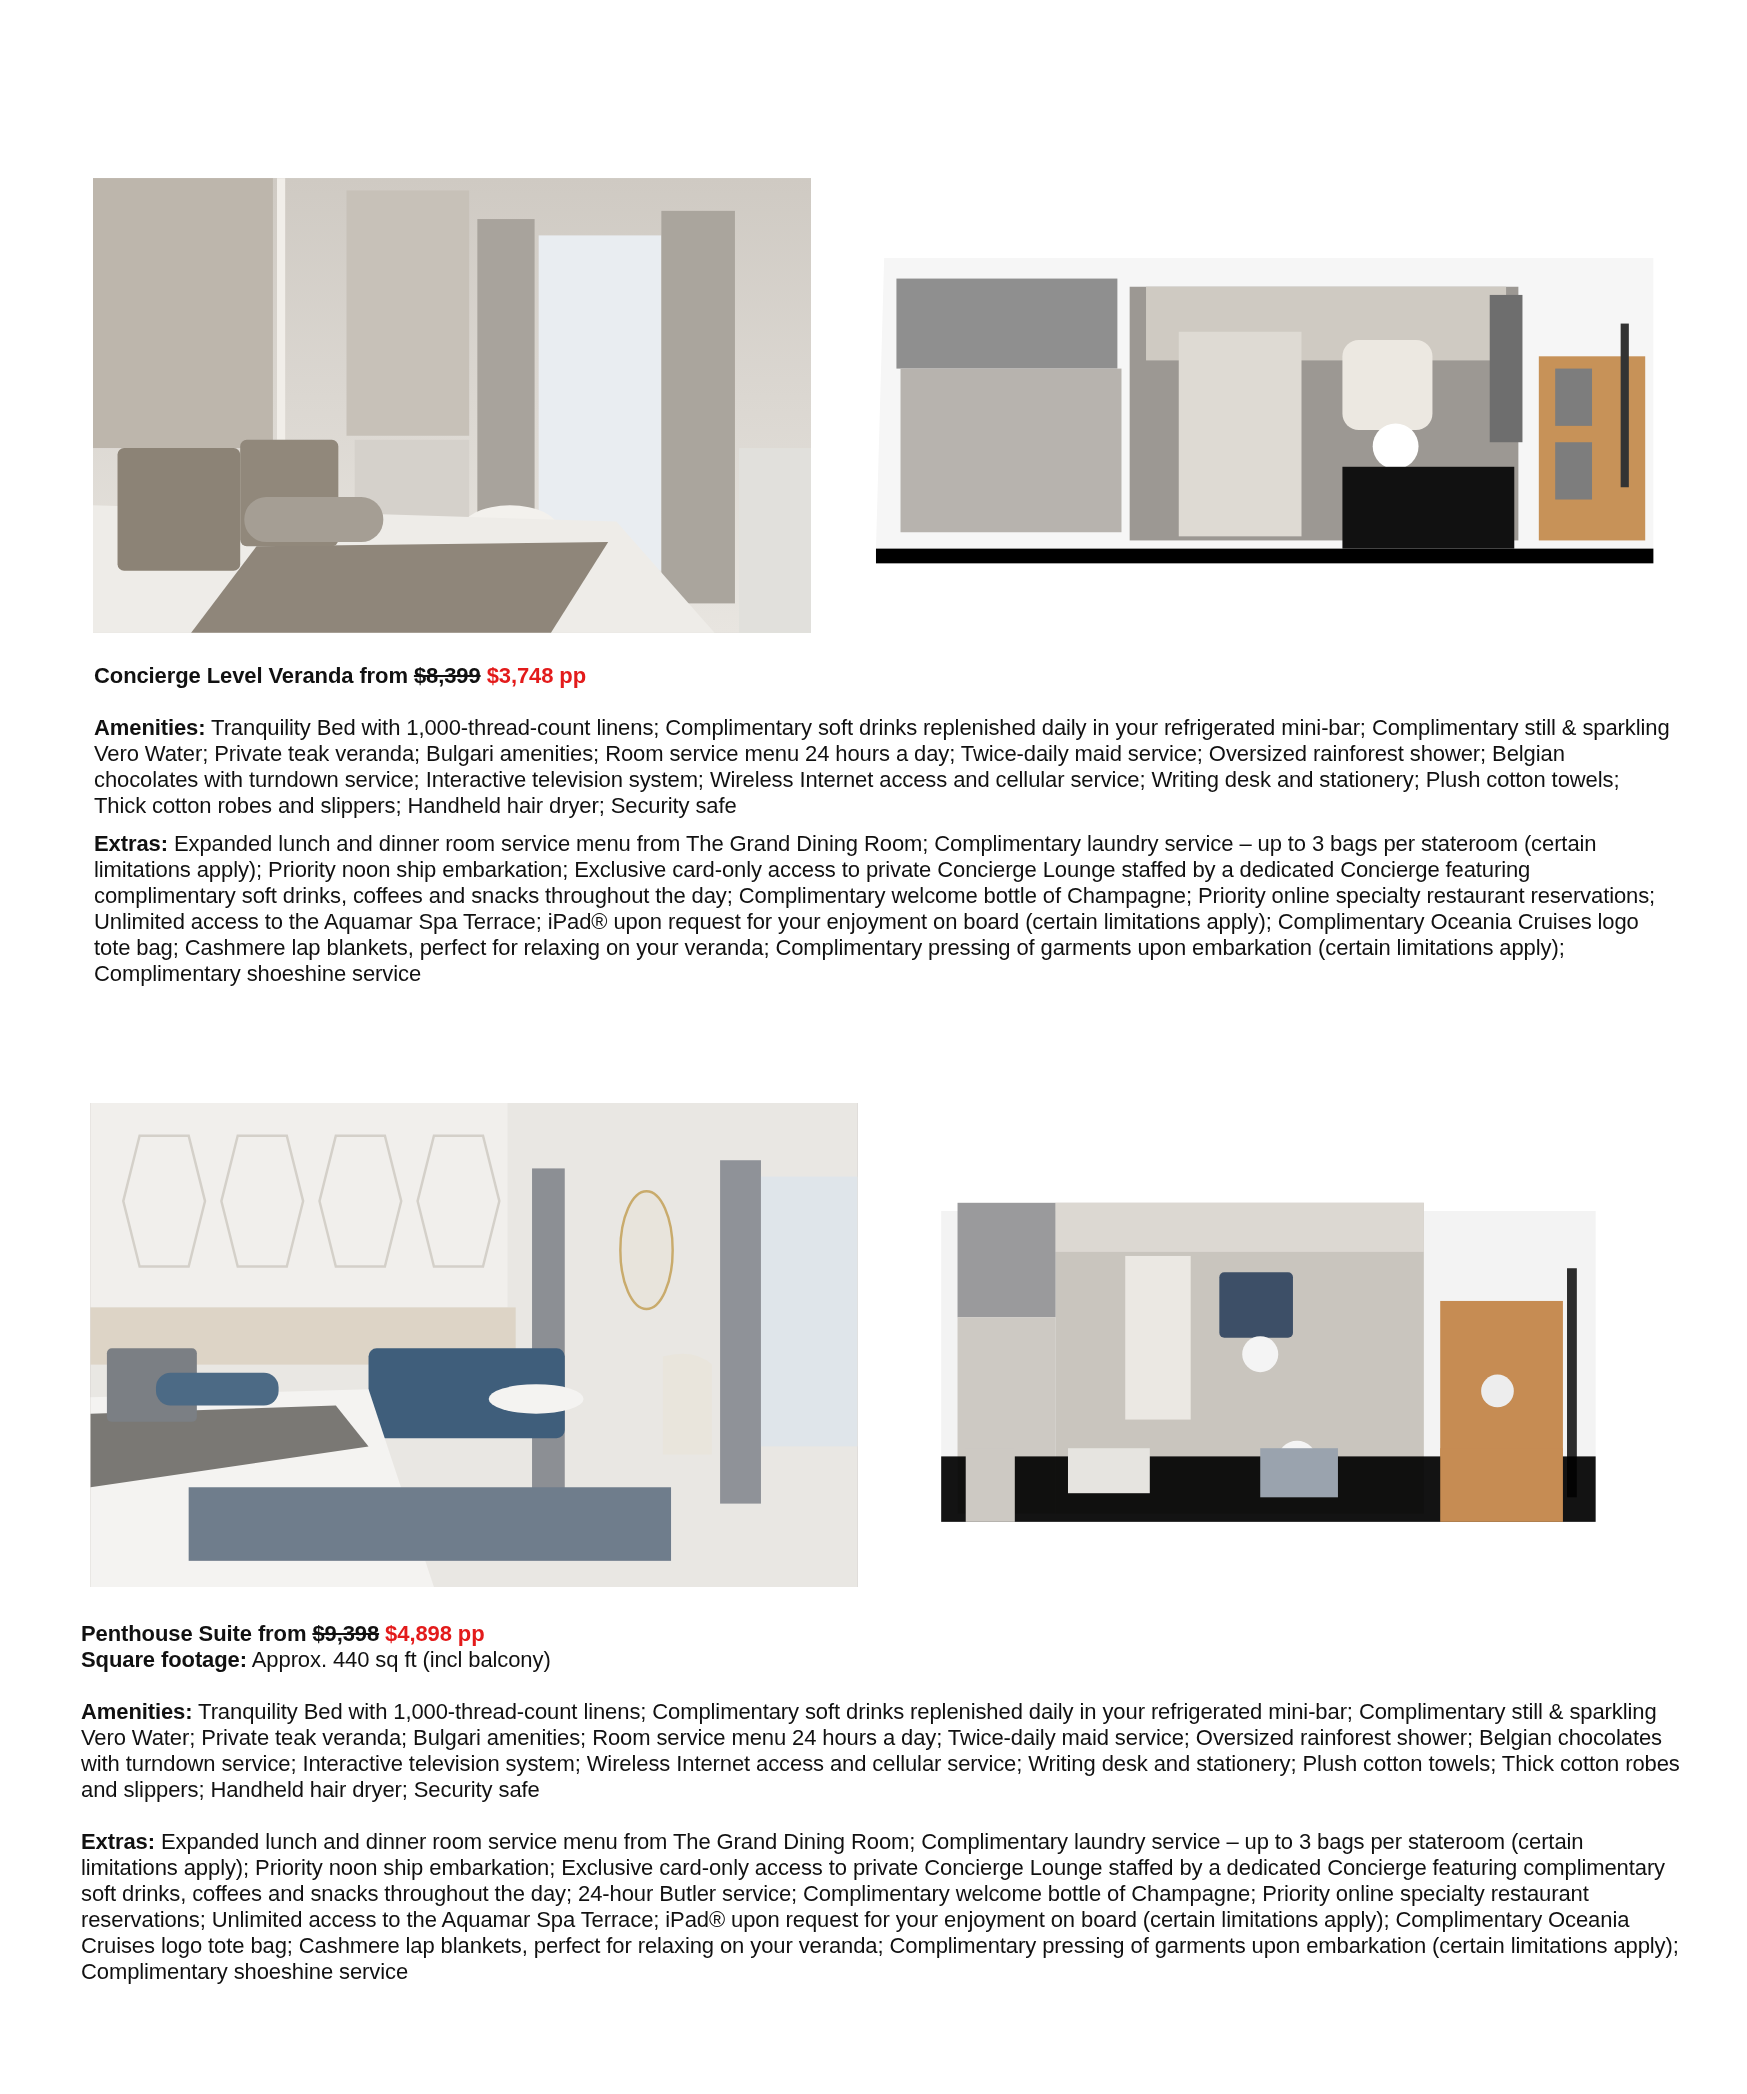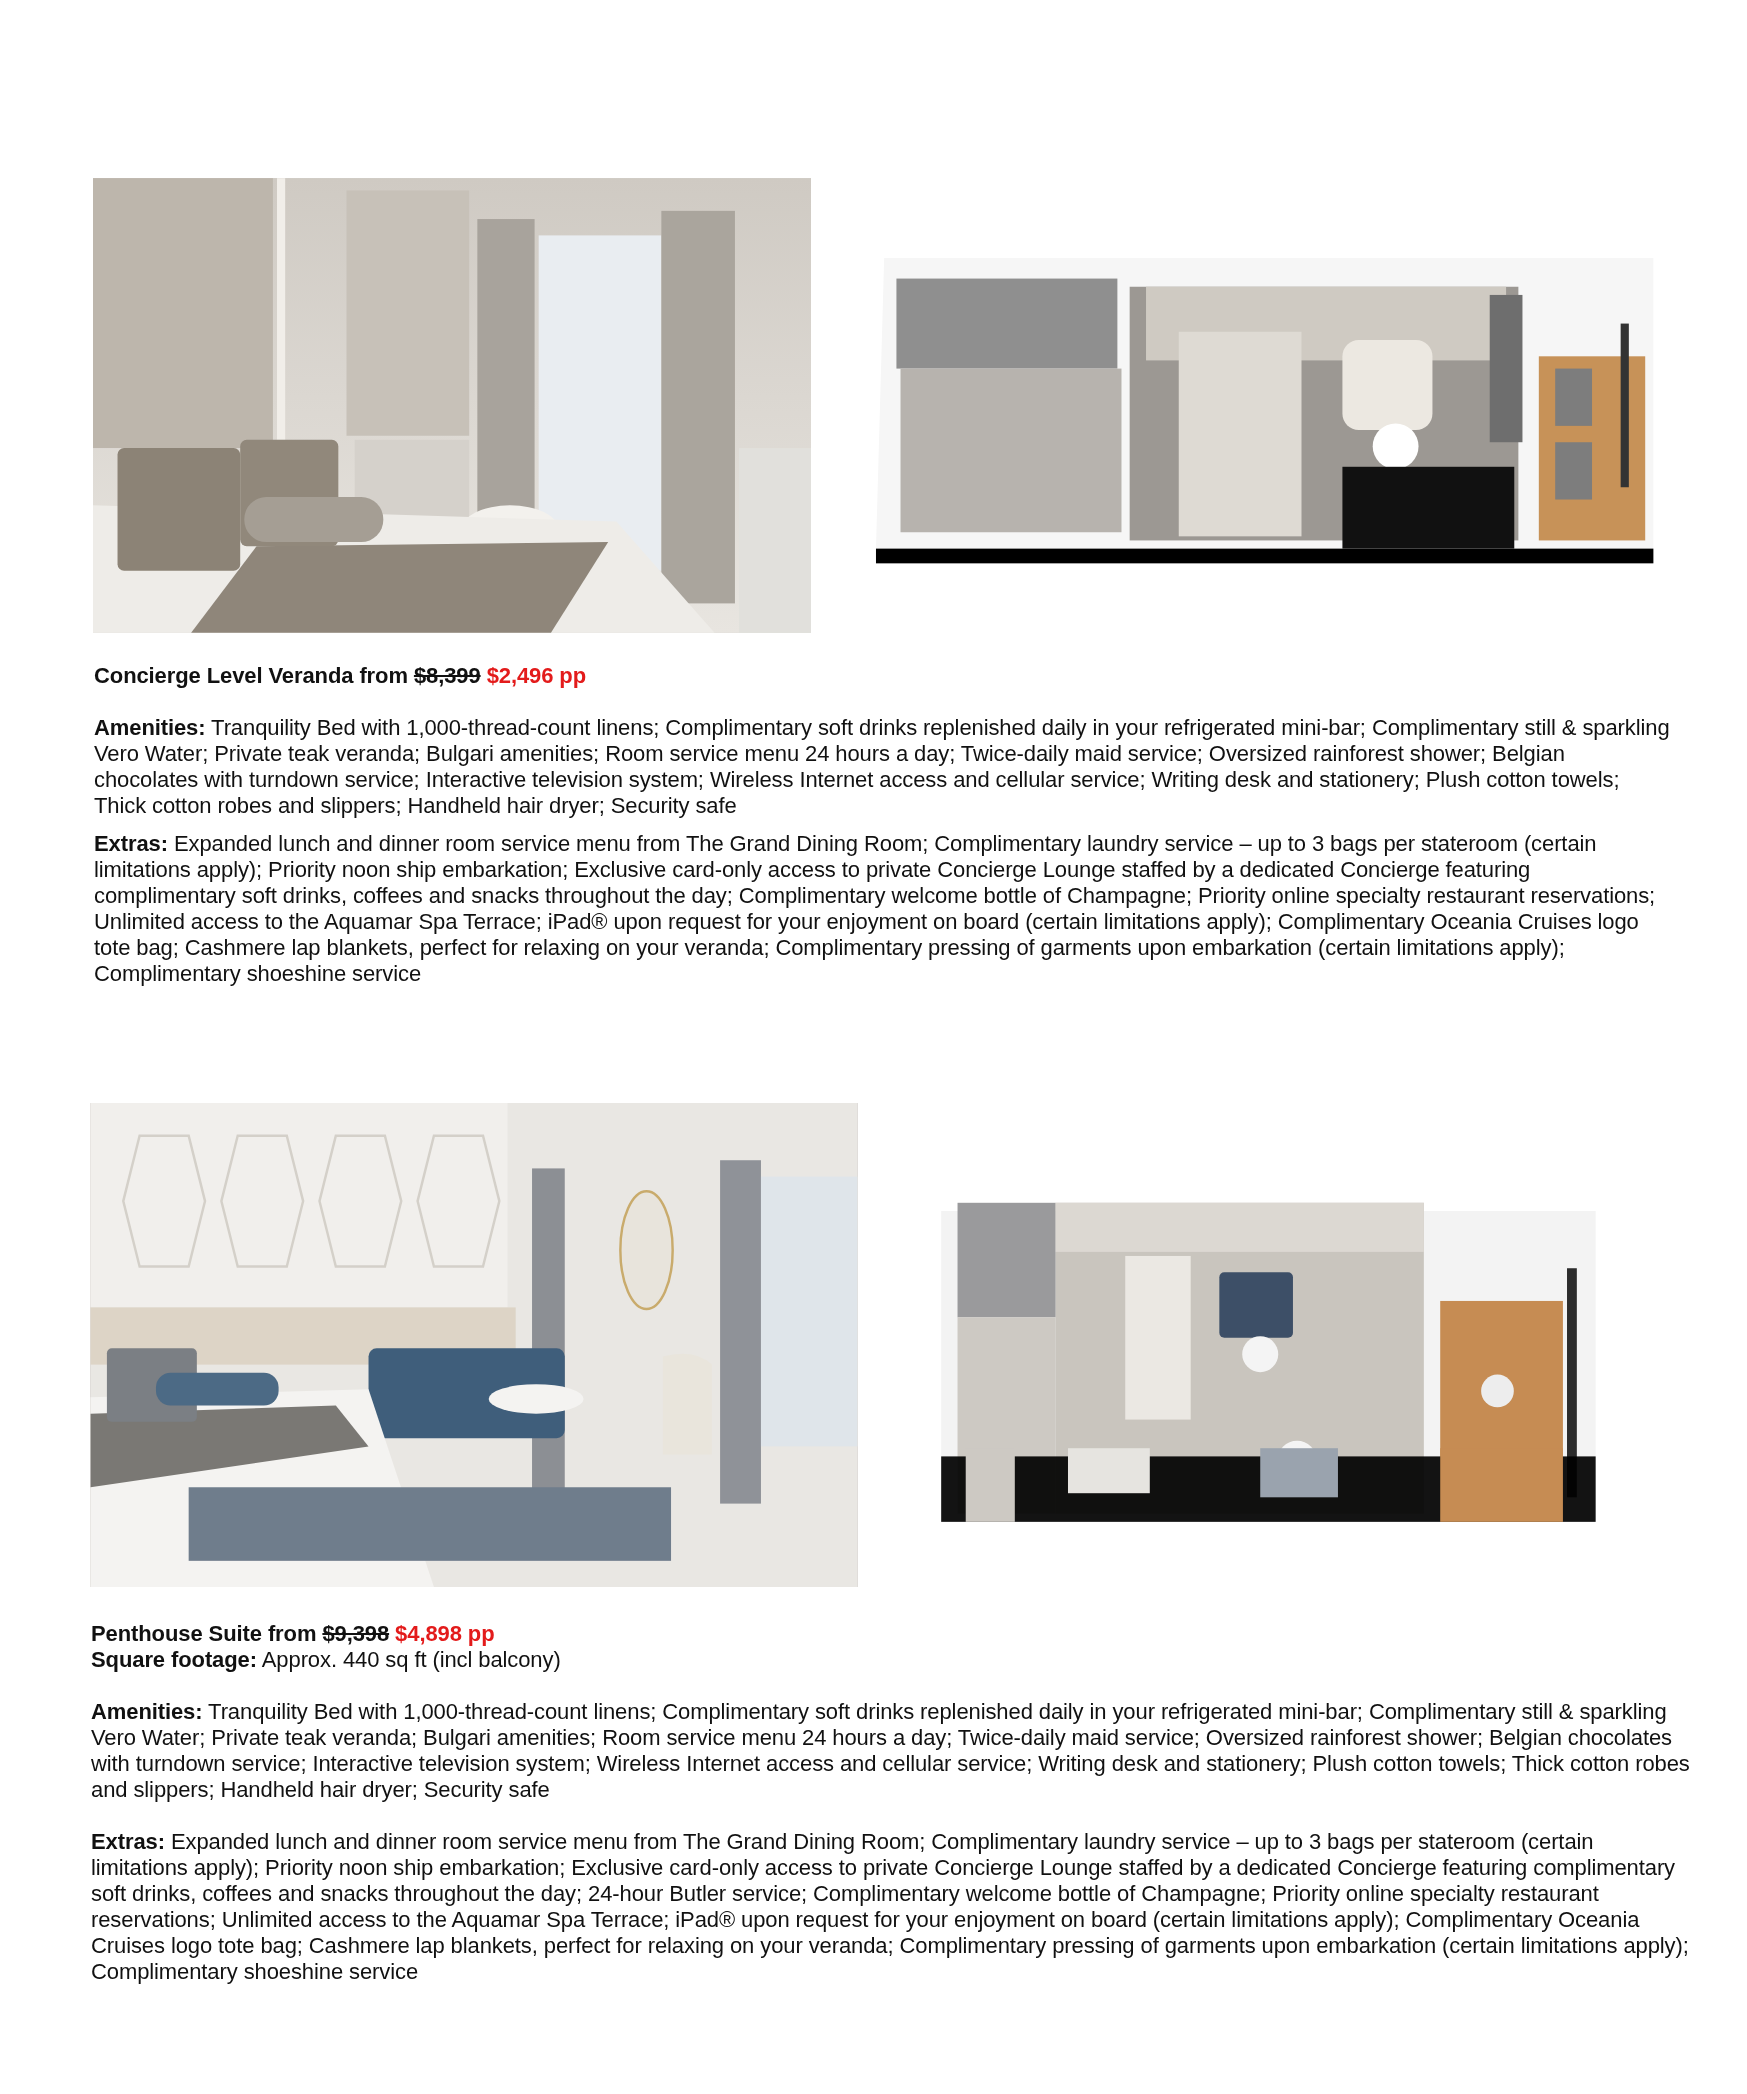--- a/index.html
+++ b/index.html
@@ -67,21 +67,21 @@
     <rect x="50" y="470" width="950" height="18" fill="#000000"></rect>
     <rect x="620" y="370" width="210" height="100" fill="#111111"></rect>
   </svg>
 </div>
 
 <div class="abs text-block" style="left:94px; top:663px; width:1579px;">
   <p>
     <span class="b">Concierge Level Veranda</span>
     <span class="b">from</span>
     <span class="strike">$8,399</span>
-    <span class="sale">$2,496 pp</span>
+    <span class="sale">$3,748 pp</span>
   </p>
   <p class="para">
     <span class="b">Amenities:</span>
     <span>Tranquility Bed with 1,000-thread-count linens; Complimentary soft drinks replenished daily in your refrigerated mini-bar; Complimentary still &amp; sparkling Vero Water; Private teak veranda; Bulgari amenities; Room service menu 24 hours a day; Twice-daily maid service; Oversized rainforest shower; Belgian chocolates with turndown service; Interactive television system; Wireless Internet access and cellular service; Writing desk and stationery; Plush cotton towels; Thick cotton robes and slippers; Handheld hair dryer; Security safe</span>
   </p>
   <p class="para2">
     <span class="b">Extras:</span>
     <span>Expanded lunch and dinner room service menu from The Grand Dining Room; Complimentary laundry service – up to 3 bags per stateroom (certain limitations apply); Priority noon ship embarkation; Exclusive card-only access to private Concierge Lounge staffed by a dedicated Concierge featuring complimentary soft drinks, coffees and snacks throughout the day; Complimentary welcome bottle of Champagne; Priority online specialty restaurant reservations; Unlimited access to the Aquamar Spa Terrace; iPad® upon request for your enjoyment on board (certain limitations apply); Complimentary Oceania Cruises logo tote bag; Cashmere lap blankets, perfect for relaxing on your veranda; Complimentary pressing of garments upon embarkation (certain limitations apply); Complimentary shoeshine service</span>
   </p>
 </div>
@@ -127,21 +127,21 @@
     <rect x="775" y="110" width="12" height="280" fill="#2c2c2c"></rect>
     <circle cx="690" cy="260" r="20" fill="#ededed"></circle>
     <rect x="10" y="340" width="800" height="80" fill="#000000" opacity="0.92"></rect>
     <rect x="40" y="330" width="60" height="90" fill="#cdc9c3"></rect>
     <rect x="165" y="330" width="100" height="55" fill="#e6e4e0"></rect>
     <rect x="400" y="330" width="95" height="60" fill="#9aa3ae"></rect>
     <rect x="620" y="330" width="150" height="90" fill="#c68c53"></rect>
   </svg>
 </div>
 
-<div class="abs text-block" style="left:91px; top:1621px; width:1604px;">
+<div class="abs text-block" style="left:81px; top:1621px; width:1604px;">
   <p>
     <span class="b">Penthouse Suite</span>
     <span class="b">from</span>
     <span class="strike">$9,398</span>
     <span class="sale">$4,898 pp</span>
   </p>
   <p>
     <span class="b">Square footage:</span>
     <span>Approx. 440 sq ft (incl balcony)</span>
   </p>

